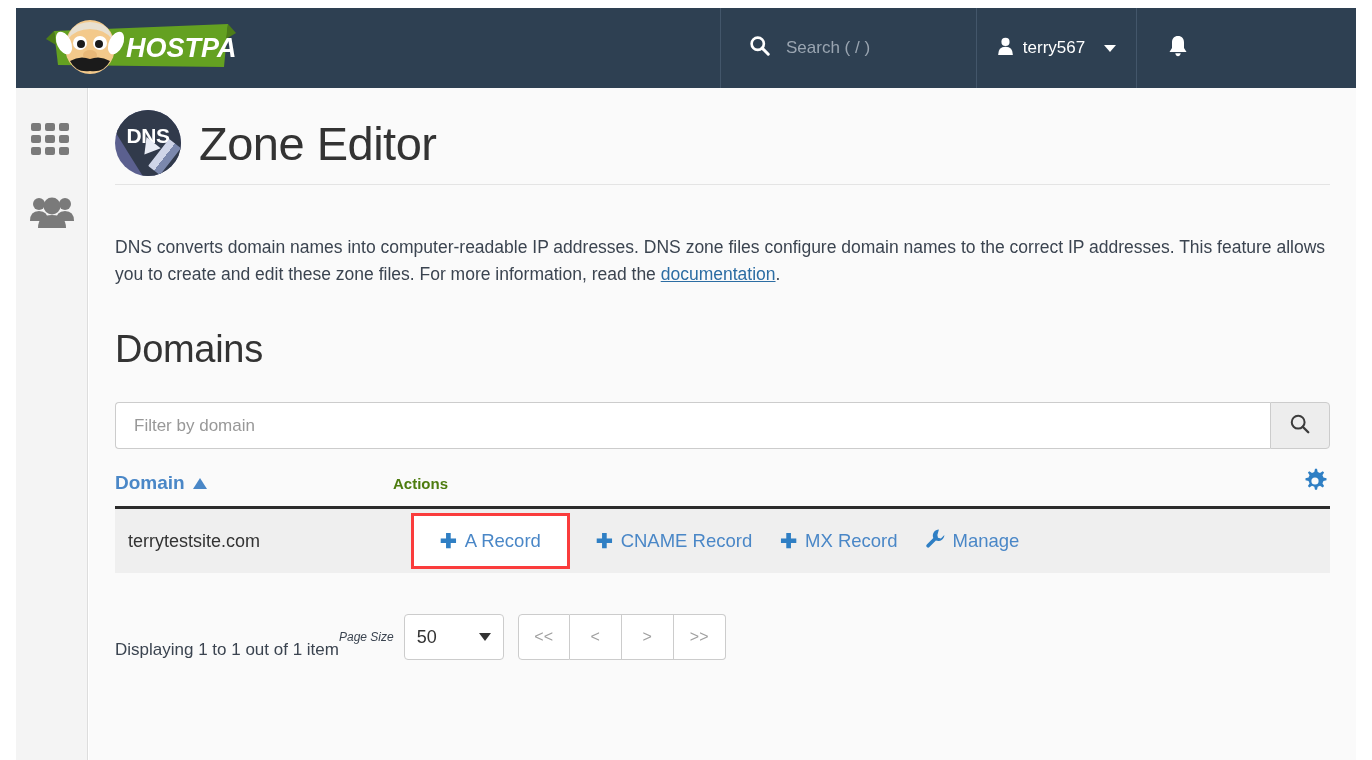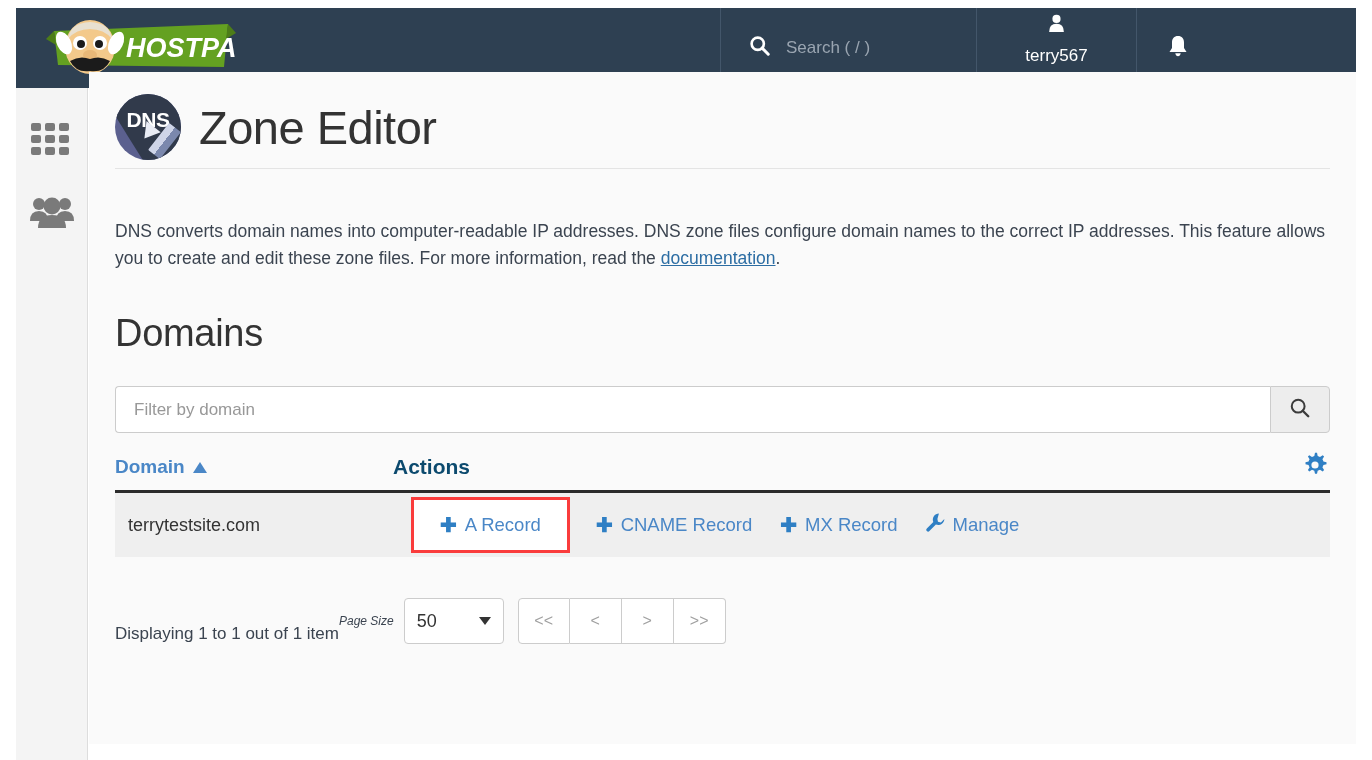--- a/index.html
+++ b/index.html
@@ -50,21 +50,21 @@
     font-size: 17px;
     white-space: nowrap;
   }
   .tb-search {
     width: 256px;
     justify-content: flex-start;
     padding-left: 28px;
     gap: 16px;
   }
   .tb-search .ph { color: #9aa5b1; font-size: 17px; text-align: right; }
-  .tb-user { width: 160px; gap: 9px; padding-left: 0; flex-direction: column; }
+  .tb-user { width: 160px; gap: 9px; padding-left: 0; }
   .tb-bell { width: 82px; }
   .tb-logout { width: 136px; gap: 8px; }
 
   .caret-down {
     width: 0; height: 0;
     border-left: 6px solid transparent;
     border-right: 6px solid transparent;
     border-top: 7px solid #ffffff;
     margin-left: 10px;
   }
@@ -81,21 +81,21 @@
   .side-item {
     width: 72px; height: 72px;
     display: flex;
     align-items: center;
     justify-content: center;
   }
 
   
   .content {
     position: absolute;
-    left: 89px; top: 72px;
+    left: 89px; top: 88px;
     width: 1267px; height: 672px;
     background: #fafafa;
     padding: 0 26px;
     overflow: hidden;
   }
   .page-head {
     display: flex;
     align-items: center;
     gap: 18px;
     padding-top: 14px;
@@ -224,23 +224,23 @@
     gap: 8px;
     cursor: pointer;
   }
   .sort-asc {
     width: 0; height: 0;
     border-left: 7px solid transparent;
     border-right: 7px solid transparent;
     border-bottom: 11px solid #4a87c7;
   }
   .th-actions {
-    font-size: 21px;
+    font-size: 15px;
     font-weight: bold;
-    color: #0c4a6e;
+    color: #4d7c0f;
   }
   .th-gear {
     position: absolute;
     right: 2px; top: 50%;
     transform: translateY(-50%);
     cursor: pointer;
   }
   .tbl-row {
     display: flex;
     align-items: center;

